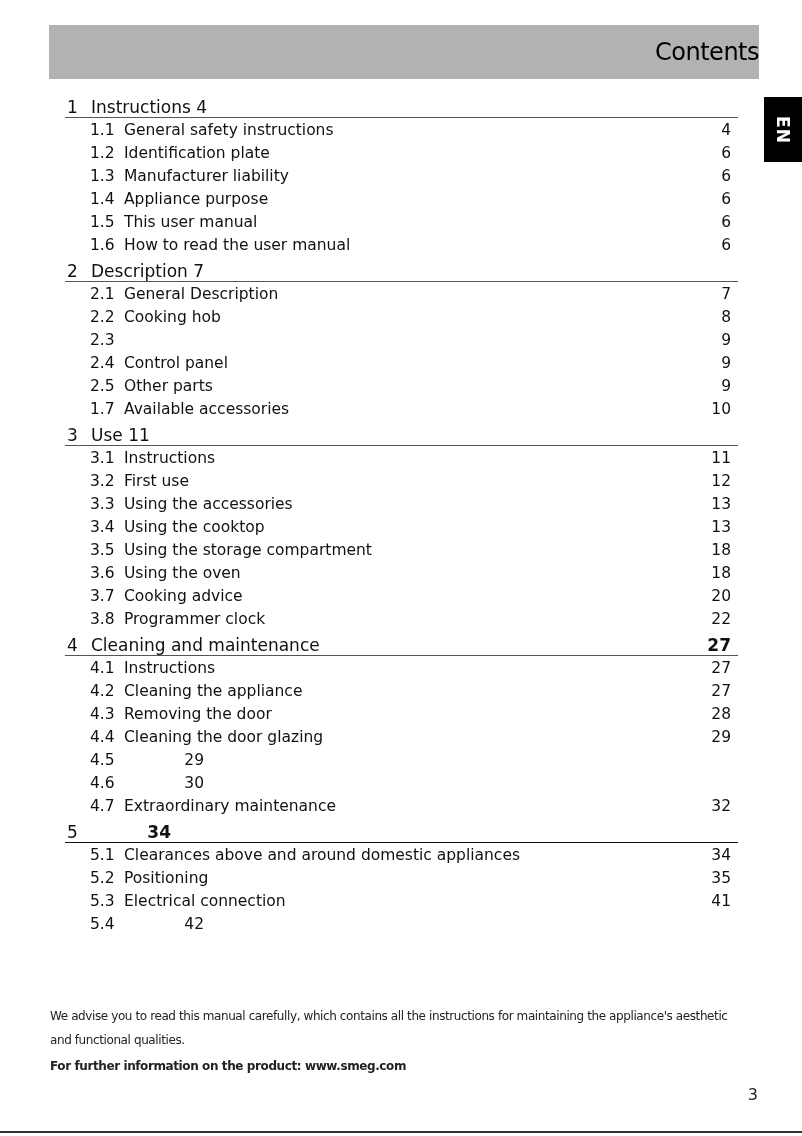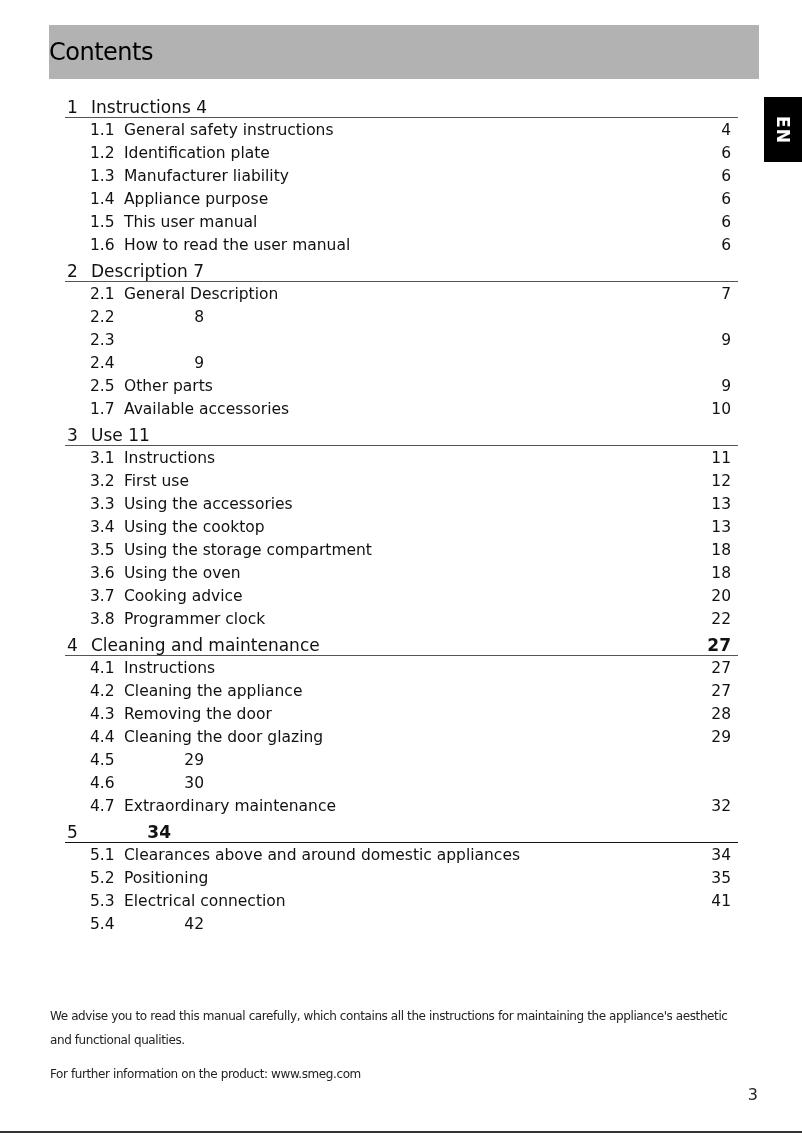--- a/index.html
+++ b/index.html
@@ -4,21 +4,21 @@
 <style>
   html, body { margin: 0; padding: 0; background: #ffffff; }
   body {
     width: 802px; height: 1136px; position: relative; overflow: hidden;
     font-family: "DejaVu Sans", "Liberation Sans", sans-serif;
     color: #111111;
   }
   .header-bar {
     position: absolute; left: 49px; top: 25px; width: 710px; height: 54px;
     background: #b2b2b2;
-    display: flex; align-items: center; justify-content: flex-start;
+    display: flex; align-items: center; justify-content: flex-end;
   }
   .header-title {
     font-size: 24px; font-weight: normal; color: #000;
     letter-spacing: -0.5px;
   }
   .lang-tab {
     position: absolute; left: 764px; top: 97px; width: 38px; height: 65px;
     background: #000;
     display: flex; align-items: center; justify-content: center;
   }
@@ -47,21 +47,21 @@
   .sub .num { width: 34px; padding-left: 25px; }
   .sub .title { flex: 1; }
   .sub .page { width: 80px; text-align: right; padding-right: 7px; }
   .section-block:nth-of-type(2) { margin-top: 0; }
   .footer-text {
     position: absolute; left: 50px; top: 1004px; width: 700px;
     font-size: 12px; line-height: 24px; color: #222;
     letter-spacing: -0.4px;
   }
   .footer-text p { margin: 0; }
-  .footer-text p.info { margin-top: 10px; }
+  .footer-text p.info { margin-top: 2px; font-weight: bold; }
   .page-number {
     position: absolute; left: 740px; top: 1085px; width: 18px;
     font-size: 16px; text-align: right; color: #222;
   }
   .bottom-rule {
     position: absolute; left: 0; top: 1131px; width: 802px; height: 2px;
     background: #333;
   }
 </style>
 </head>
@@ -121,29 +121,31 @@
       <span class="title">Description 7</span>
       <span class="page"></span>
     </div>
     <div class="sub">
         <span class="num">2.1</span>
         <span class="title">General Description</span>
         <span class="page">7</span>
       </div>
     <div class="sub">
         <span class="num">2.2</span>
+        <span class="title">Cooking hob</span>
         <span class="page">8</span>
       </div>
     <div class="sub">
         <span class="num">2.3</span>
         <span class="title"></span>
         <span class="page">9</span>
       </div>
     <div class="sub">
         <span class="num">2.4</span>
+        <span class="title">Control panel</span>
         <span class="page">9</span>
       </div>
     <div class="sub">
         <span class="num">2.5</span>
         <span class="title">Other parts</span>
         <span class="page">9</span>
       </div>
     <div class="sub">
         <span class="num">1.7</span>
         <span class="title">Available accessories</span>

